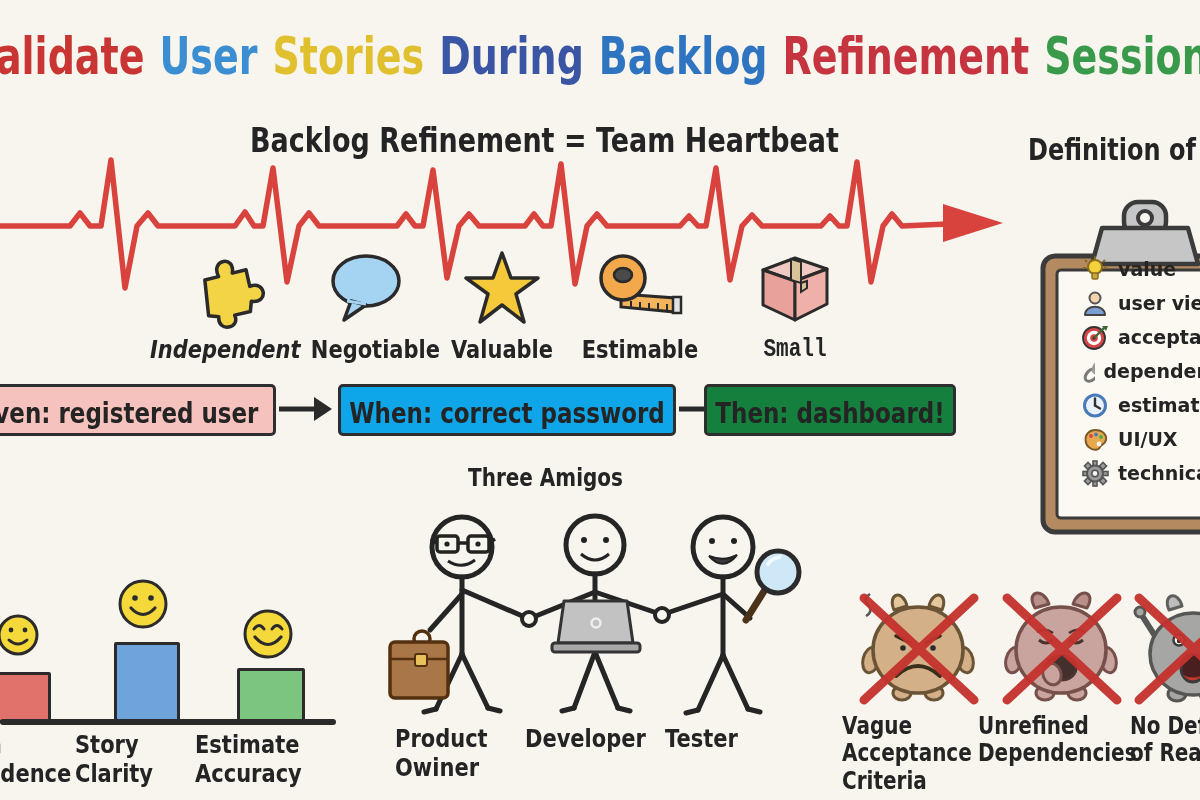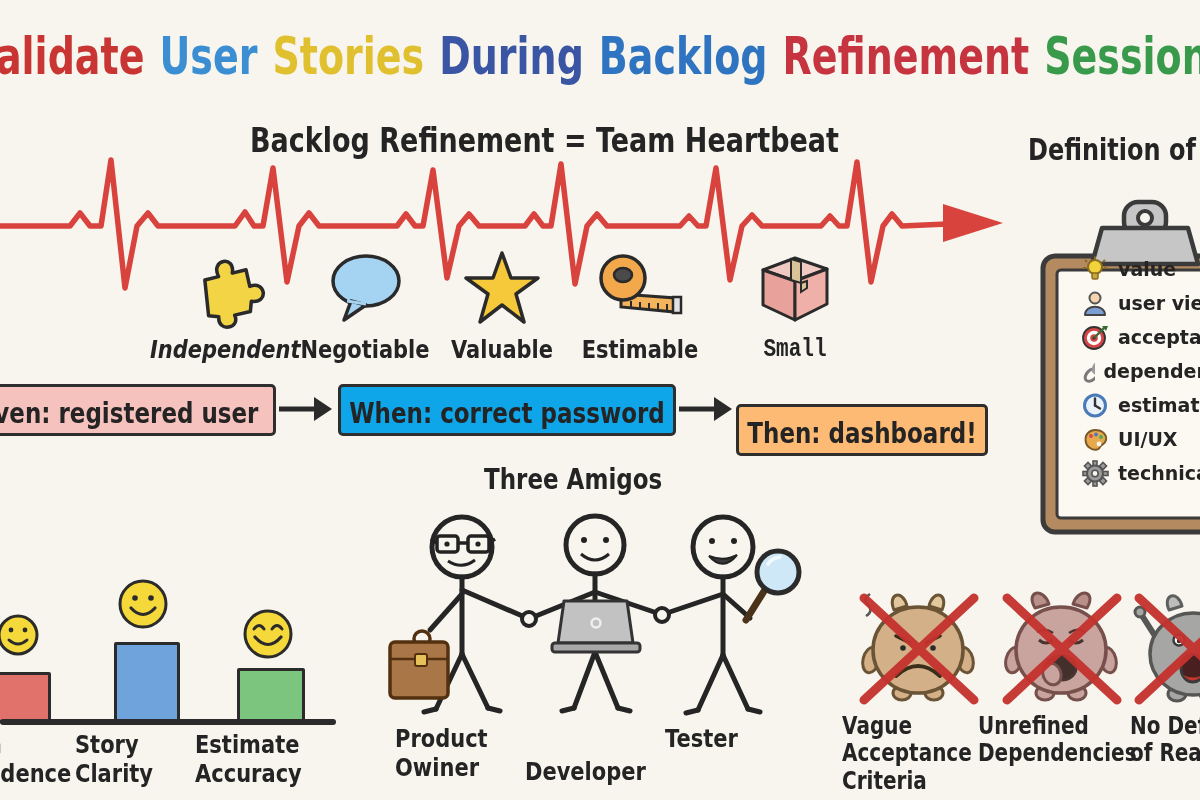--- a/index.html
+++ b/index.html
@@ -12,33 +12,33 @@
   .stretch{display:inline-block;transform:scaleY(1.22);transform-origin:center top;}
   svg{display:block;}
 
   
   .title-row{position:absolute;top:26px;left:50%;transform:translateX(-50%) scaleY(1.38);
     transform-origin:center top;display:flex;gap:15px;white-space:nowrap;font-size:38px;}
 
   
   .hb-heading{left:250px;top:121px;width:640px;font-size:27px;}
   .dor-heading{left:1028px;top:133px;font-size:24px;}
-  .amigos-heading{left:484px;top:463px;width:250px;font-size:23px;}
+  .amigos-heading{left:468px;top:463px;width:250px;font-size:20px;}
 
   
   .invest-item{position:absolute;top:246px;width:150px;text-align:center;}
   .invest-item .icon-wrap{height:86px;display:flex;align-items:flex-end;justify-content:center;}
   .invest-label{font-size:21px;margin-top:3px;}
 
   
   .gwt-box{position:absolute;top:384px;height:46px;border:3px solid #2e2e2e;border-radius:5px;
     display:flex;align-items:center;justify-content:center;font-size:23px;}
   .gwt-given{left:-50px;width:320px;background:#f5c2be;}
   .gwt-when{left:338px;width:332px;background:#0ea5e9;}
-  .gwt-then{left:736px;width:246px;background:#fdba74;margin-top:20px;}
+  .gwt-then{left:704px;width:246px;background:#15803d;}
 
   
   .dor-list{left:1082px;top:252px;width:170px;}
   .dor-row{display:flex;align-items:center;gap:9px;height:34px;}
   .dor-text{font-size:19px;white-space:nowrap;}
 
   
   .role-label{top:725px;font-size:21px;}
 
   
@@ -83,21 +83,21 @@
   <div class="invest-item" style="left:150px;font-style:italic;">
     <div class="icon-wrap">
         <svg width="86" height="84">
       <g transform="rotate(-6 43 42)">
         <path d="M24,30 L38,28 C31,10 57,8 52,26 L66,24 L68,41 C84,36 86,60 68,56 L66,66 L50,68 C55,82 31,84 34,68 L24,66 Z" fill="#f2d445" stroke="#2a2a2a" stroke-width="3.5" stroke-linejoin="round"></path>
       </g>
         </svg>
       </div>
     <div class="invest-label"><span class="stretch">Independent</span></div>
   </div>
-  <div class="invest-item" style="left:290px;">
+  <div class="invest-item" style="left:290px;text-align:right;">
     <div class="icon-wrap">
         <svg width="84" height="84">
       <ellipse cx="43" cy="33" rx="33" ry="25" fill="#a5d4f2" stroke="#2a2a2a" stroke-width="3.5"></ellipse>
       <path d="M28,53 L21,72 L43,57 Z" fill="#a5d4f2" stroke="#2a2a2a" stroke-width="3.5" stroke-linejoin="round"></path>
       <path d="M24,53 L43,56 Z" fill="#a5d4f2" stroke="#a5d4f2" stroke-width="3"></path>
     </svg>
       </div>
     <div class="invest-label"><span class="stretch">Negotiable</span></div>
   </div>
   <div class="invest-item" style="left:427px;">
@@ -314,21 +314,21 @@
     </g>
 
     <g>
       <line x1="388" y1="86" x2="368" y2="118" stroke="#4a3318" stroke-width="7" stroke-linecap="round"></line>
       <circle cx="400" cy="70" r="21" fill="#cfe8f7" stroke="#2b2b2b" stroke-width="5"></circle>
       <path d="M390,62 Q394,56 402,55" fill="none" stroke="#f2fbff" stroke-width="3.5" stroke-linecap="round"></path>
     </g>
   </svg>
   <div class="abs ctr ml role-label" style="left:395px;width:140px;text-decoration:underline;"><span class="stretch ml">Product
 Owiner</span></div>
-  <div class="abs ctr ml role-label" style="left:525px;width:150px;margin-top:33px;"><span class="stretch">Developer</span></div>
+  <div class="abs ctr ml role-label" style="left:525px;width:150px;"><span class="stretch">Developer</span></div>
   <div class="abs ctr ml role-label" style="left:665px;width:120px;"><span class="stretch">Tester</span></div>
 
   <div class="abs bar bar-confidence"></div>
   <div class="abs bar bar-clarity"></div>
   <div class="abs bar bar-accuracy"></div>
   <div class="abs chart-baseline"></div>
   <svg class="abs" style="left:-4px;top:613px;" width="46" height="46">
     <circle cx="22" cy="22" r="19" fill="#f5d93b" stroke="#2b2b2b" stroke-width="3"></circle>
     <circle cx="15" cy="17" r="2.4" fill="#2b2b2b"></circle>
       <circle cx="29" cy="17" r="2.4" fill="#2b2b2b"></circle>

